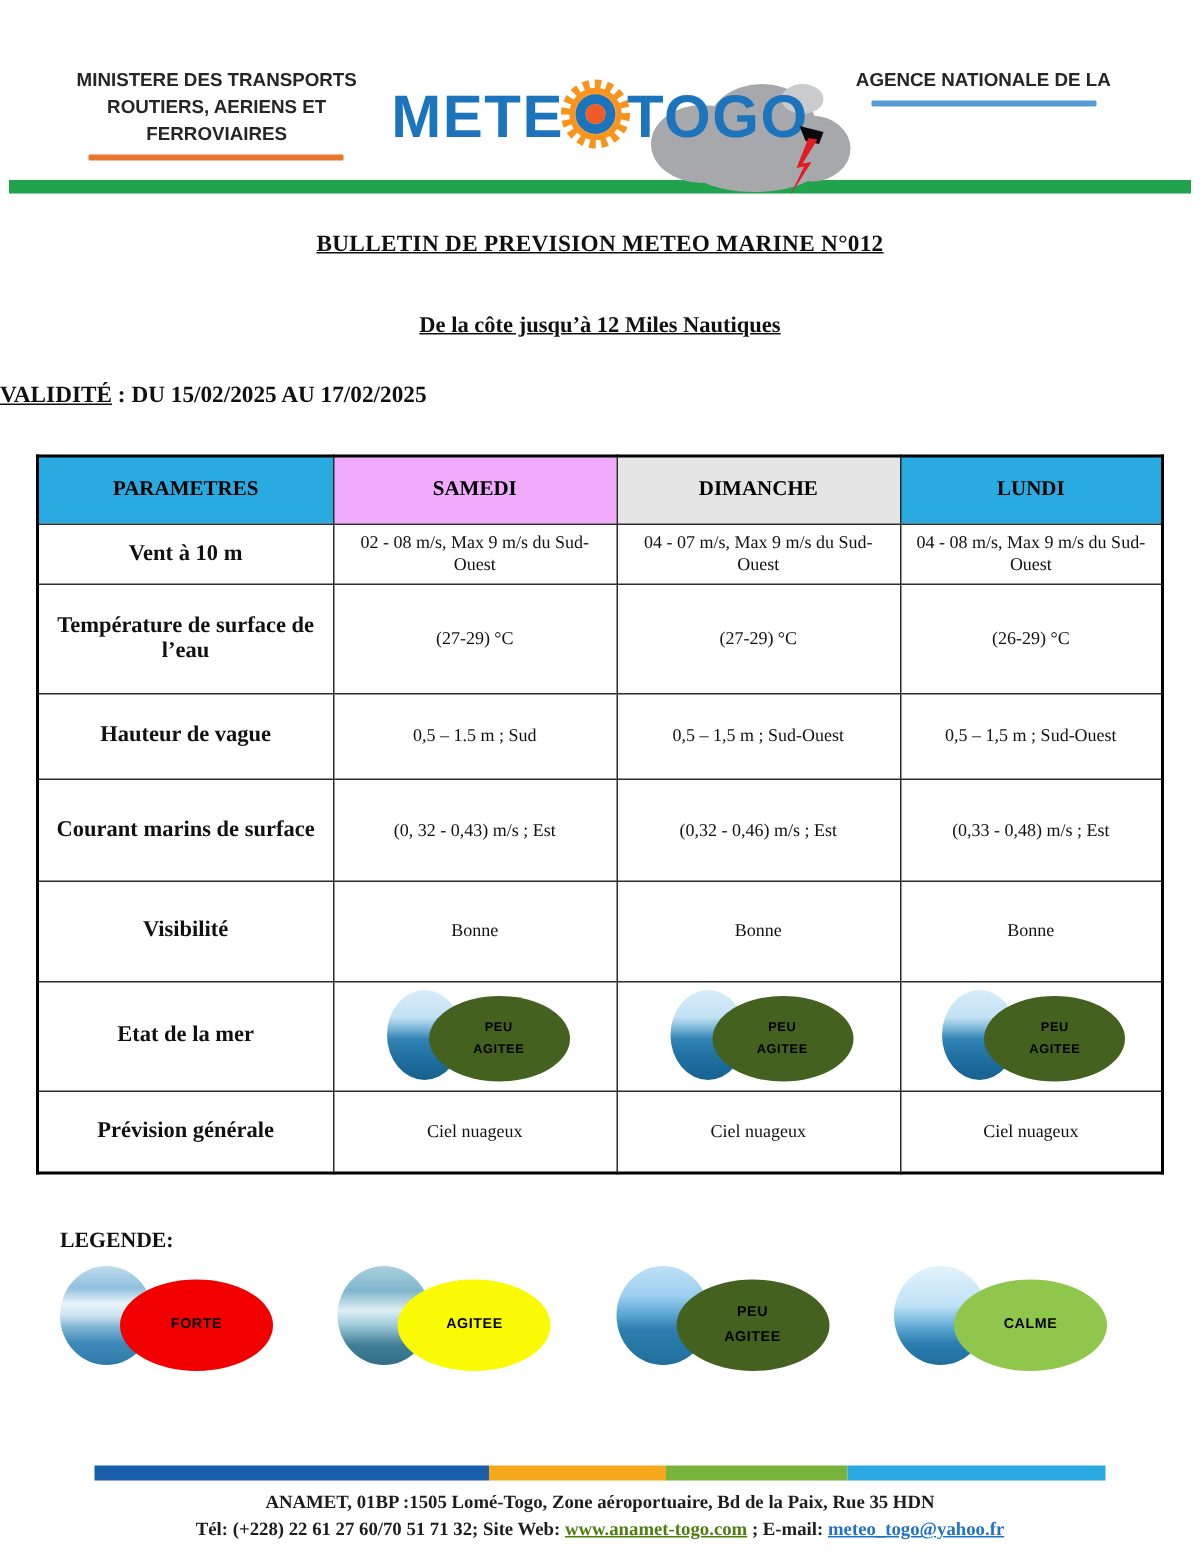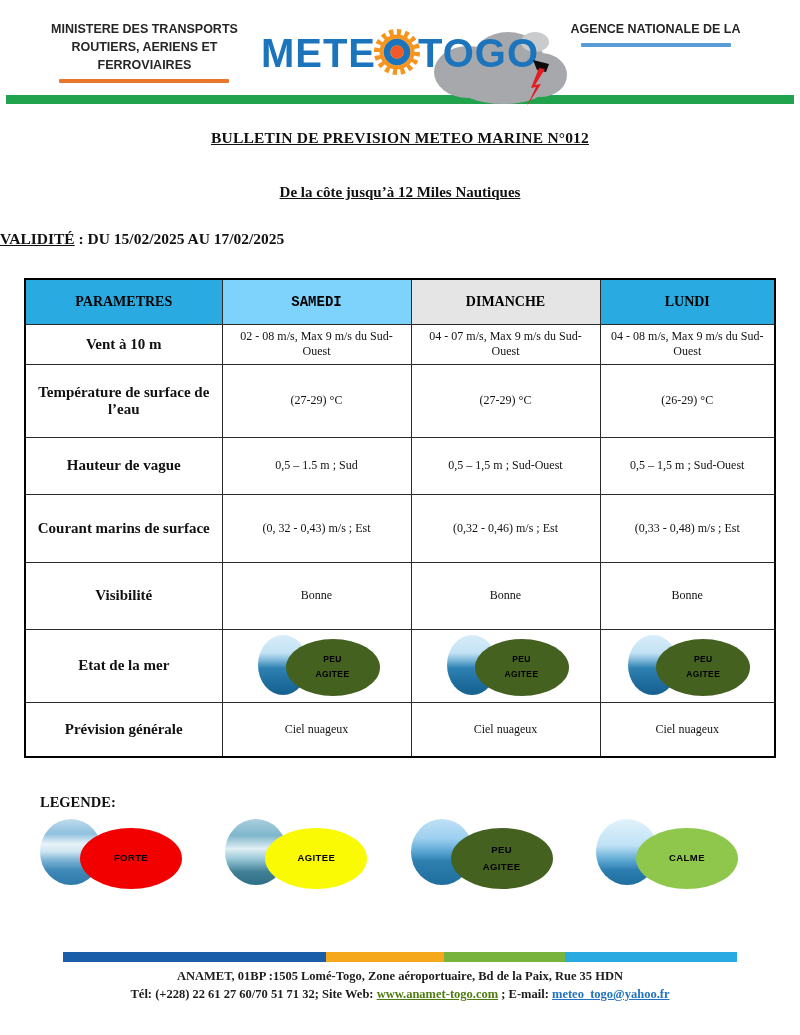--- a/index.html
+++ b/index.html
@@ -4,21 +4,21 @@
 <style>
   * { margin:0; padding:0; box-sizing:border-box; }
   html,body { background:#fff; }
   .page {
     position:relative; width:800px; height:1035px; margin:0 auto;
     background:#fff; overflow:hidden;
     font-family:"Liberation Serif", serif; color:#111;
   }
 
   
-  .header { display:flex; align-items:flex-start; padding:12px 28px 0 28px; }
+  .header { display:flex; align-items:flex-start; padding:12px 28px 0 28px;margin-top:24px; }
   .org { width:238px; text-align:center; font-family:"Liberation Sans", sans-serif;
          font-weight:bold; font-size:12.5px; color:#262626; padding-top:8px; line-height:1.45; }
   .org-underline { height:4px; margin:5px auto 0 auto; border-radius:1px; }
   .ul-left  { width:170px; }
   .ul-right { width:150px; }
 
   .logo-wrap { flex:1; display:flex; justify-content:center; }
   .logo { position:relative; margin-top:16px; font-family:"Liberation Sans", sans-serif;
           font-weight:800; font-size:40px; color:#1C75BC; letter-spacing:1px; white-space:nowrap; }
   .logo .txt { position:relative; z-index:2; }
@@ -126,21 +126,21 @@
   <table class="bulletin">
     <colgroup>
         <col style="width:197px">
         <col style="width:189px">
         <col style="width:189px">
         <col style="width:175px">
       </colgroup>
     <thead>
       <tr>
         <th style="background-color: rgb(41, 171, 226);">PARAMETRES</th>
-        <th style="background-color: #7dd3fc; font-family: Liberation Mono, monospace;">SAMEDI</th>
+        <th style="background-color: #f0abfc;">SAMEDI</th>
         <th style="background-color: #e5e5e5;">DIMANCHE</th>
         <th style="background-color: rgb(41, 171, 226);">LUNDI</th>
       </tr>
     </thead>
     <tbody>
       <tr class="h40">
         <td class="param">Vent à 10 m</td>
         <td class="val">02 - 08 m/s, Max 9 m/s du Sud-Ouest</td>
         <td class="val">04 - 07 m/s, Max 9 m/s du Sud-Ouest</td>
         <td class="val">04 - 08 m/s, Max 9 m/s du Sud-Ouest</td>

